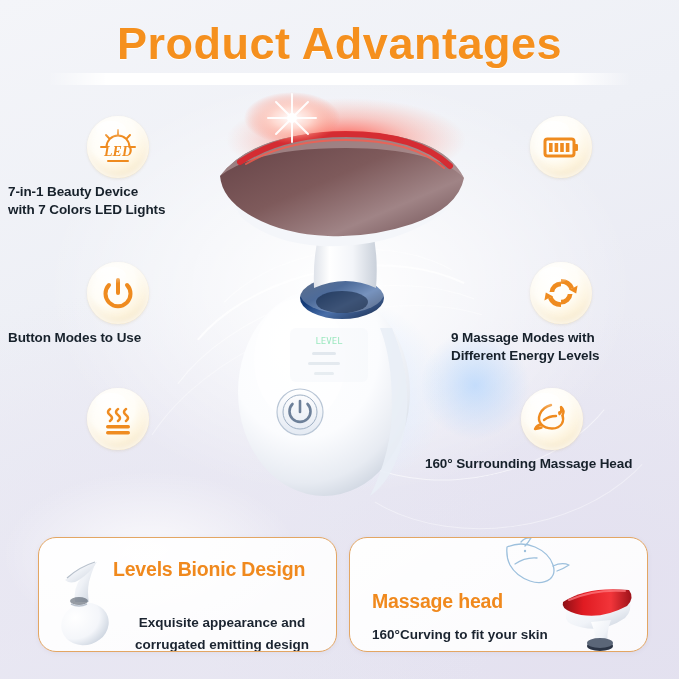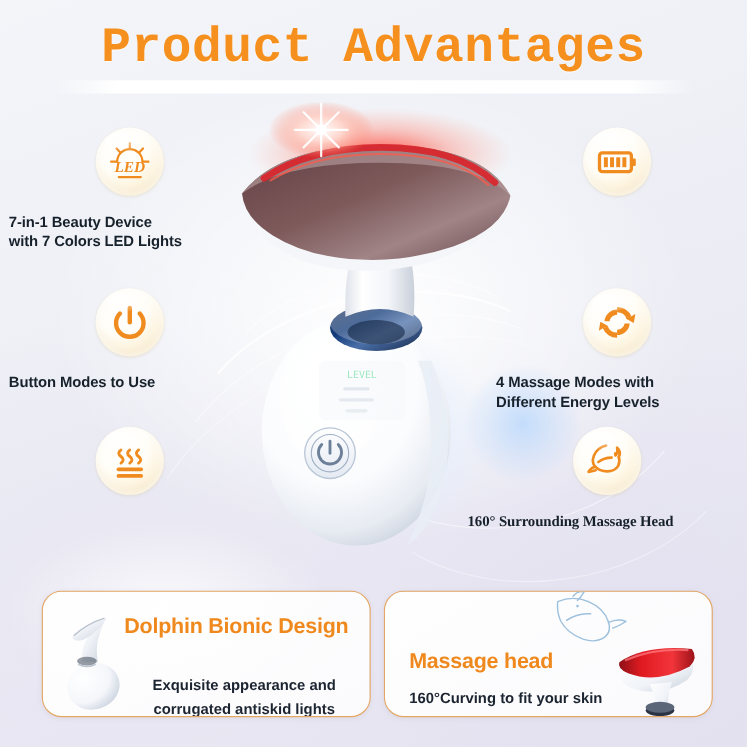--- a/index.html
+++ b/index.html
@@ -28,21 +28,21 @@
 
   
   .title-wrap{position:absolute;left:0;top:18px;width:679px;height:62px;}
   .title-bar{
     position:absolute;left:48px;top:55px;width:583px;height:12px;
     background:linear-gradient(90deg,rgba(255,255,255,0) 0%,#ffffff 10%,#ffffff 90%,rgba(255,255,255,0) 100%);
     border-radius:2px;
   }
   .title-text{
     position:absolute;left:0;top:0;width:679px;text-align:center;
-    font-family:Liberation Mono, monospace;
+    font-family:Liberation Sans, sans-serif;
     font-weight:bold;font-size:45px;letter-spacing:0.5px;
     color:#f5901e;
     text-shadow:0 1px 0 rgba(255,255,255,0.9);
   }
 
   
   .feature{position:absolute;text-align:left;}
   .badge{
     position:relative;width:62px;height:62px;margin:0 auto;border-radius:50%;
     background:
@@ -54,21 +54,21 @@
   }
   .badge:after{
     content:"";position:absolute;left:9px;top:5px;width:30px;height:17px;border-radius:50%;
     background:linear-gradient(180deg,rgba(255,255,255,0.95),rgba(255,255,255,0));
   }
   .badge .glyph{
     position:absolute;left:0;top:0;width:62px;height:62px;
     display:flex;align-items:center;justify-content:center;
   }
   .ftext{
-    margin-top:15px;font-size:13.5px;font-weight:bold;color:#17212b;
+    margin-top:5px;font-size:13.5px;font-weight:bold;color:#17212b;
     line-height:1.32;letter-spacing:-0.1px;white-space:pre-line;
   }
 
   
   .device{position:absolute;left:196px;top:92px;width:290px;height:410px;}
 
   
   .card{
     position:absolute;border:1.6px solid #e3a663;border-radius:18px;
     background:linear-gradient(150deg,rgba(255,255,255,0.97),rgba(255,255,255,0.84));
@@ -264,25 +264,25 @@
             <path d="M20 6 a14 14 0 0 1 13 8.6 l-4.4 1.9 A9.2 9.2 0 0 0 20 10.8 z"></path>
             <path d="M33 14.6 l3.6 -2.2 l-1.4 8.2 l-7.4 -4.1 z"></path>
             <path d="M20 34 a14 14 0 0 1 -13 -8.6 l4.4 -1.9 A9.2 9.2 0 0 0 20 29.2 z"></path>
             <path d="M7 25.4 l-3.6 2.2 l1.4 -8.2 l7.4 4.1 z"></path>
             <path d="M31.5 21 a11.6 11.6 0 0 1 -11.5 10.6 l0 -4.8 A6.8 6.8 0 0 0 26.8 21 z"></path>
             <path d="M8.5 19 a11.6 11.6 0 0 1 11.5 -10.6 l0 4.8 A6.8 6.8 0 0 0 13.2 19 z"></path>
           </g>
         </svg>
       </div>
     </div>
-    <div class="ftext">4 Massage Modes with
+    <div class="ftext">9 Massage Modes with
 Different Energy Levels</div>
   </div>
 
-  <div class="feature" style="left:425px;top:388px;width:254px;font-family:Liberation Serif, serif;">
+  <div class="feature" style="left:425px;top:388px;width:254px;">
     <div class="badge">
       <div class="glyph">
         <svg width="42" height="42" viewBox="0 0 42 42">
           <g fill="none" stroke="#ef8b1f" stroke-width="2.4" stroke-linecap="round" stroke-linejoin="round">
             <path d="M20 7 q-8 2 -11 9 q-2.5 6 1 10 q4 4.5 11 4.5 q7 0 10 -5 q2 -4 0.5 -8"></path>
             <path d="M31.5 17.5 q2.5 -5 -1.5 -8.5 q1 5 -1.5 7"></path>
             <path d="M10 26.5 q-4 0.5 -6 4.5 q4.5 -1 6.5 -1.5"></path>
             <path d="M13 22 q5 -4 12 -4"></path>
           </g>
           <circle cx="28.5" cy="14.5" r="1.5" fill="#ef8b1f"></circle>
@@ -308,24 +308,24 @@
           </radialGradient>
         </defs>
         <ellipse cx="40" cy="72" rx="24" ry="21" fill="url(#degg)" transform="rotate(-18 40 72)"></ellipse>
         <path d="M30 50 q-2 -14 6 -24 q6 -8 14 -14 q-4 10 -6 18 q-2 10 0 20 z" fill="url(#dsh)"></path>
         <path d="M20 28 q12 -12 32 -18 q-6 10 -18 18 q-8 5 -14 0 z" fill="url(#dsh)"></path>
         <path d="M22 26 q12 -11 28 -16" fill="none" stroke="#9aa6b6" stroke-width="1.2" opacity=".7"></path>
         <ellipse cx="34" cy="49" rx="9" ry="4" fill="#3f4a59" opacity=".55"></ellipse>
         <path d="M26 52 q8 4 16 0" fill="none" stroke="#b9c2ce" stroke-width="1.4"></path>
       </svg>
     </div>
-    <div class="card-title" style="left:74px;top:20px;">Dolphin Bionic Design</div>
+    <div class="card-title" style="left:74px;top:20px;">Levels Bionic Design</div>
     <div class="card-body" style="left:78px;top:52px;width:210px;text-align:center;white-space:pre-line;">
       <span>Exquisite appearance and
-corrugated antiskid lights</span>
+corrugated emitting design</span>
     </div>
   </div>
 
   <div class="card" style="left:349px;top:537px;width:297px;height:113px;">
     <div style="position:absolute;left:145px;top:-2px;">
       <svg width="84" height="48" viewBox="0 0 84 48">
         <g fill="none" stroke="#9dc0dd" stroke-width="1.3" stroke-linecap="round" stroke-linejoin="round">
           <path d="M12 11 q14 -6 28 0 q14 6 18 18 q3 9 -3 14 q-8 6 -20 2 q-14 -5 -20 -16 q-4 -8 -3 -18 z"></path>
           <path d="M26 6 q4 -5 10 -4 q-3 5 -6 8"></path>
           <path d="M58 30 q9 -4 16 -1 q-6 4 -12 6"></path>

